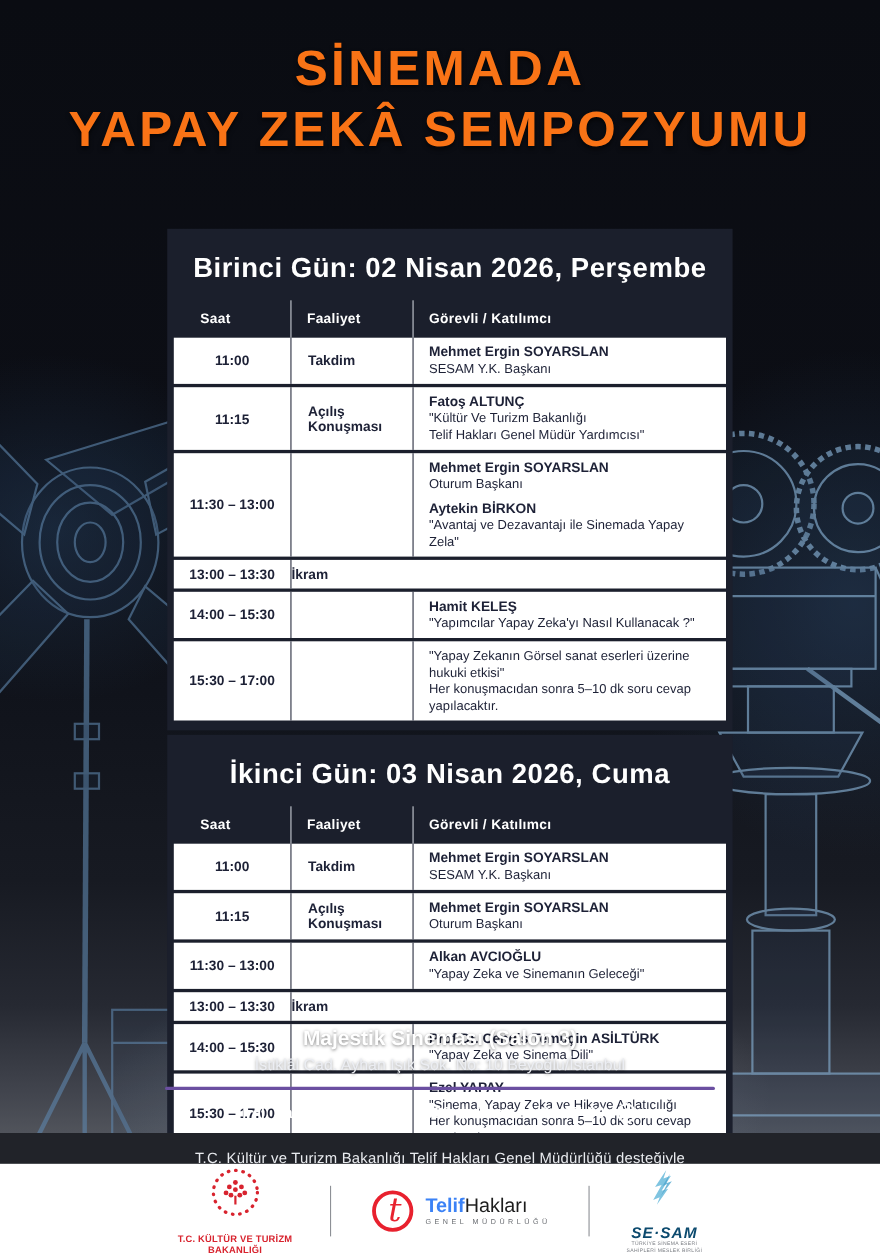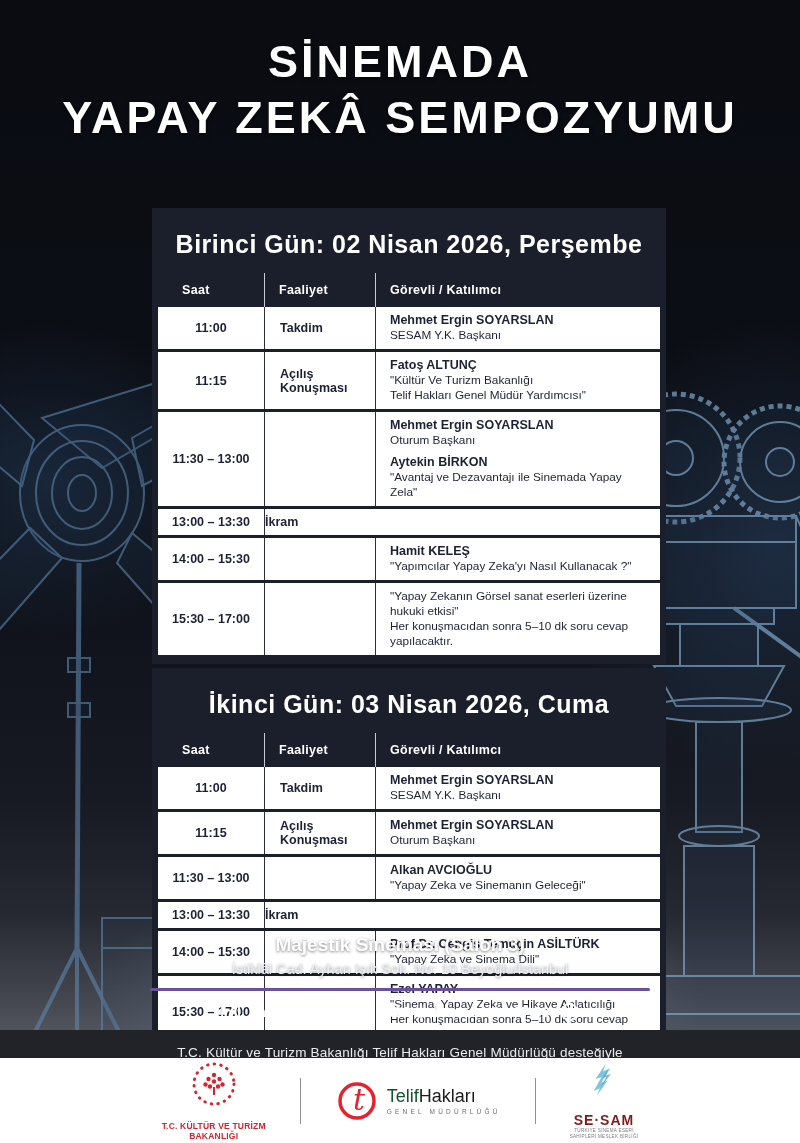--- a/index.html
+++ b/index.html
@@ -16,21 +16,21 @@
       radial-gradient(ellipse 260px 220px at 6% 42%, rgba(40,70,105,.35), rgba(40,70,105,0) 72%),
       radial-gradient(ellipse 300px 320px at 97% 48%, rgba(45,75,110,.38), rgba(45,75,110,0) 72%),
       linear-gradient(180deg,#0a0c12 0%,#0c0e15 34%,#10131b 55%,#171a22 70%,#262932 80%,#42454e 87%,#55585f 91%,#4e5158 100%);
   }
   .wireframe{position:absolute;pointer-events:none;}
   .wf-left{left:-18px;top:358px;opacity:.62;}
   .wf-right{right:-14px;top:366px;opacity:.7;}
   
   .title{position:absolute;top:34px;left:0;width:100%;text-align:center;z-index:3;}
   .title .l1,.title .l2{
-    color:#ffffff;font-weight:bold;font-size:45px;line-height:56px;letter-spacing:3px;
+    color:#f97316;font-weight:bold;font-size:45px;line-height:56px;letter-spacing:3px;
     text-shadow:0 2px 4px rgba(0,0,0,.6);
   }
   
   .panels{position:absolute;left:152px;top:208px;width:514px;z-index:3;}
   .panel{background:#1B1F2C;padding:0 6px 9px 6px;box-sizing:border-box;margin-bottom:4px;}
   .day-title{
     color:#ffffff;font-weight:bold;font-size:25px;text-align:center;
     padding:22px 0 14px 0;letter-spacing:.5px;
   }
   .cols{display:grid;grid-template-columns:106px 111px 1fr;height:34px;align-items:center;}
@@ -70,24 +70,24 @@
   .logo-strip{
     position:absolute;left:0;top:1058px;width:100%;height:85px;background:#ffffff;z-index:4;
     display:flex;align-items:center;justify-content:center;gap:34px;
   }
   .logo-sep{width:1px;height:46px;background:#8d9096;}
   .logo{display:flex;flex-direction:column;align-items:center;}
   .ministry-text{color:#D8232E;font-weight:bold;font-size:8.5px;line-height:10px;text-align:center;margin-top:13px;letter-spacing:.2px;}
   .telif{flex-direction:row;gap:8px;align-items:center;}
   .telif-words{display:flex;flex-direction:column;align-items:flex-start;}
   .telif-main{font-size:18px;line-height:18px;}
-  .telif-main .w1{color:#14532d;font-weight:normal;}
+  .telif-main .w1{color:#3b82f6;font-weight:bold;}
   .telif-main .w2{color:#1c1c1c;}
   .telif-sub{font-size:6.5px;color:#6a6d72;letter-spacing:3.2px;margin-top:3px;}
-  .sesam-name{font-size:14px;font-weight:bold;color:#7f1d1d;letter-spacing:1px;margin-top:16px;}
+  .sesam-name{font-size:14px;font-weight:bold;color:#0c4a6e;letter-spacing:1px;margin-top:16px;font-style:italic;}
   .sesam-sub{font-size:4.6px;color:#7a7d83;line-height:6px;text-align:center;letter-spacing:.3px;}
 </style>
 </head>
 <body>
 
 <div class="poster">
 
   <div class="bg"></div>
 
   <svg class="wireframe wf-left" width="240" height="780" viewBox="0 0 240 780">

